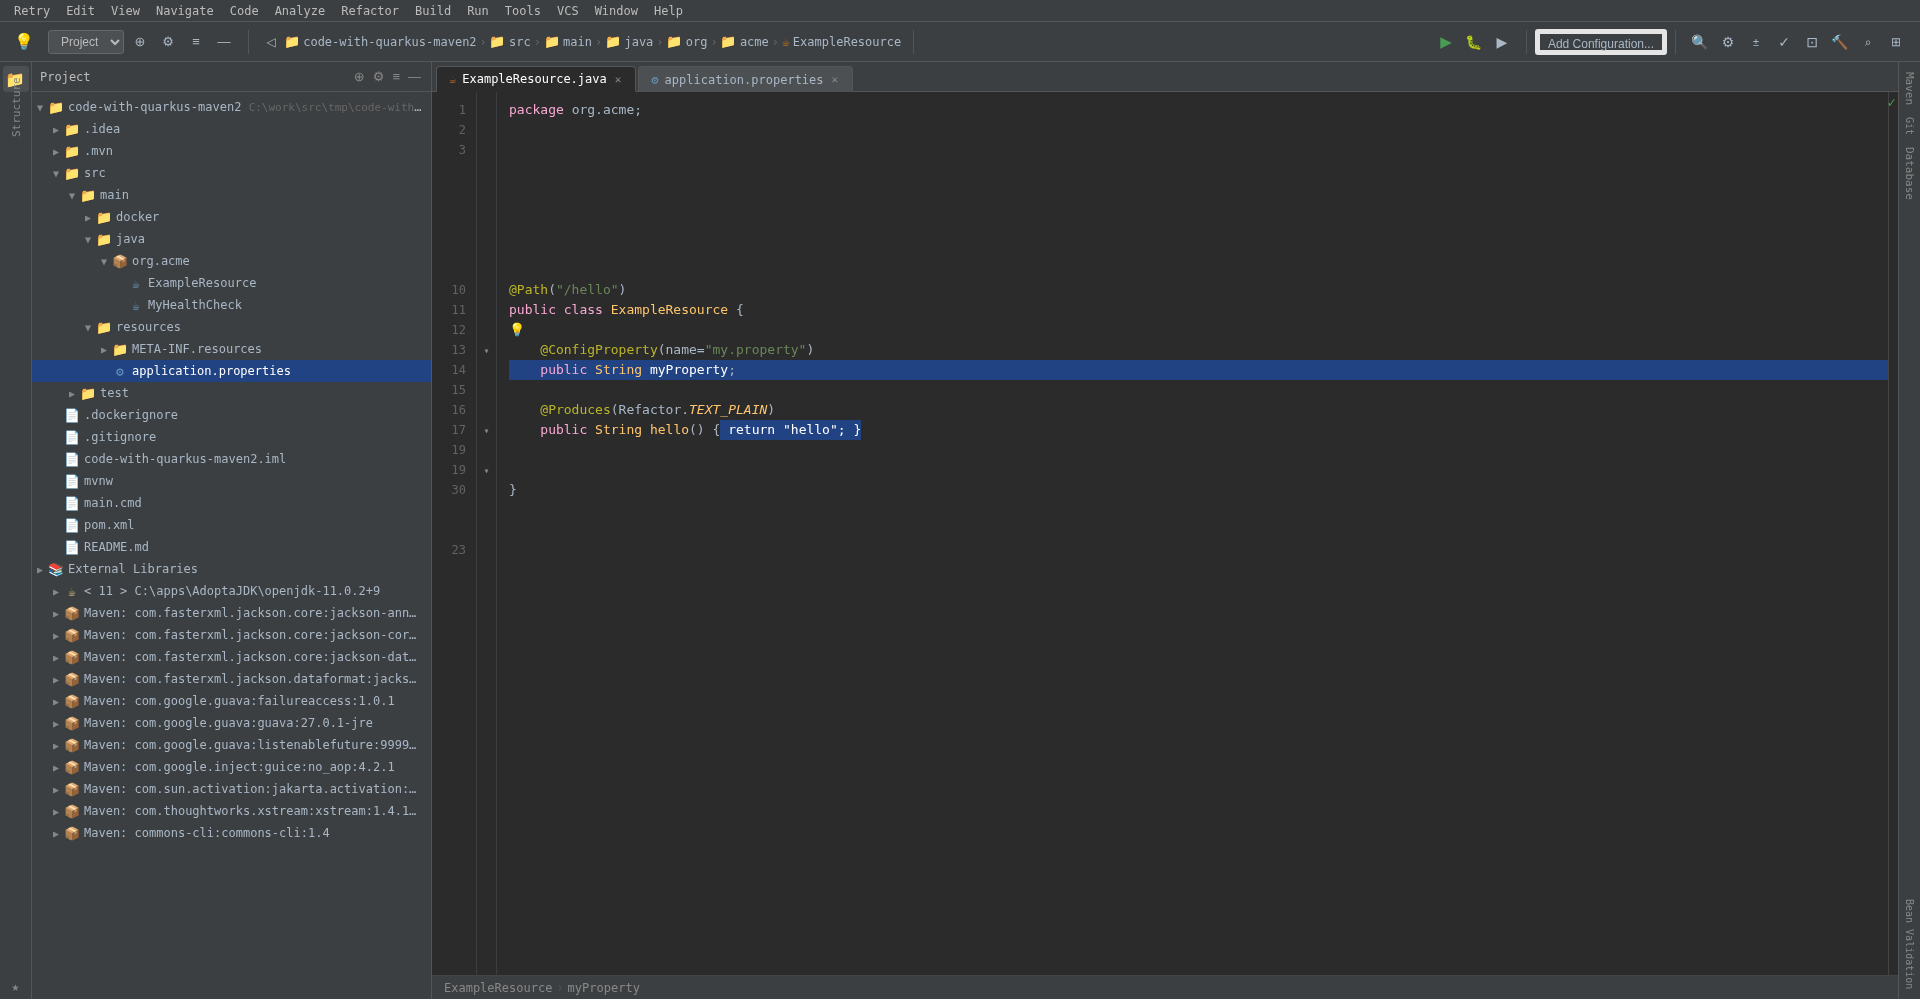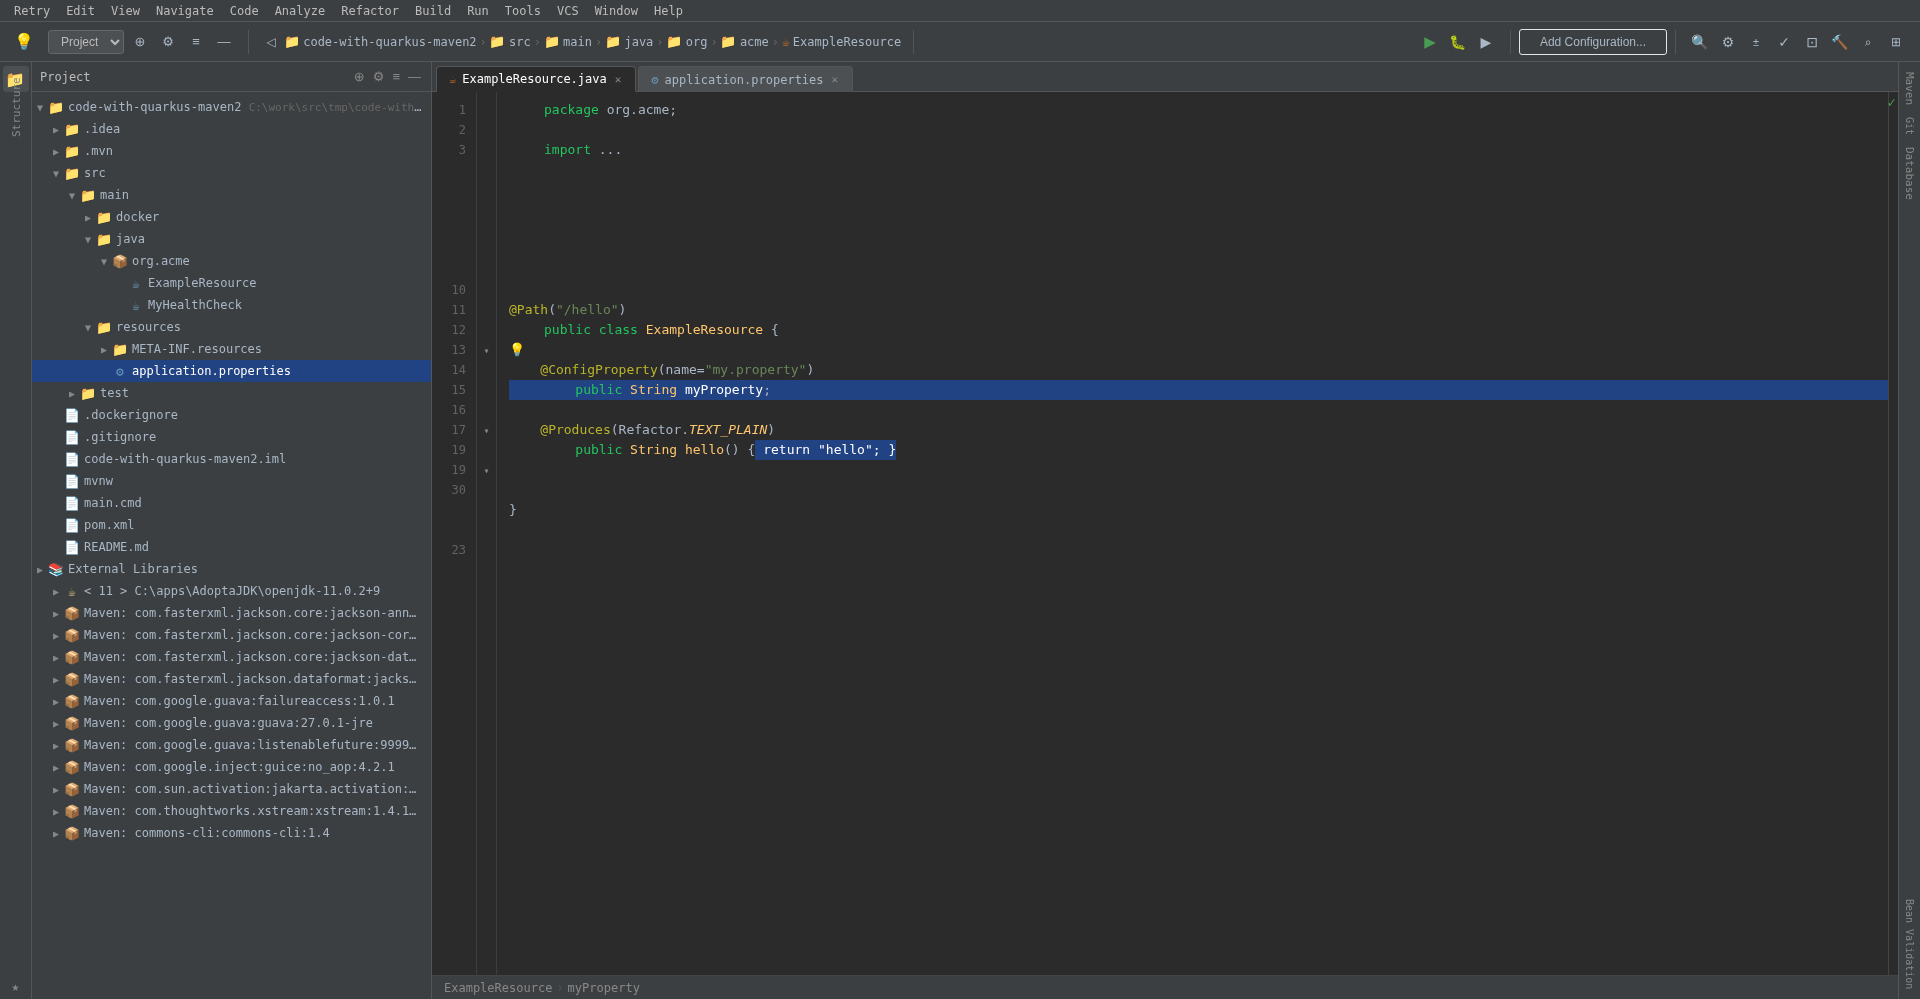--- a/index.html
+++ b/index.html
@@ -70,23 +70,23 @@
       border: 1px solid #666;
       color: #bbbbbb;
       padding: 2px 8px;
       border-radius: 3px;
       font-size: 12px;
       cursor: pointer;
       height: 24px;
     }
     .add-config-btn {
       background: transparent;
-      border: 1px solid #e5e5e5;
+      border: 5px solid #e5e5e5;
       color: #a9b7c6;
-      padding: 3px 20px;
+      padding: 3px 8px;
       border-radius: 3px;
       font-size: 12px;
       cursor: pointer;
       height: 26px;
     }
 
     
     #main {
       display: flex;
       height: calc(999px - 22px - 40px);
@@ -283,21 +283,21 @@
     .code-line {
       display: flex;
       align-items: center;
       height: 20px;
       white-space: pre;
       position: relative;
     }
     .code-line.selected-highlight { background: #214283; }
 
     
-    .kw { color: #22c55e; margin-left: 35px; }
+    .kw { color: #f9a8d4; }
     .ann { color: #bbb529; }       
     .str { color: #6a8759; }       
     .cls { color: #ffc66d; }       
     .fn { color: #ffc66d; }
     .pkg { color: #a9b7c6; }
     .ret-highlight { background: #214283; color: #ffffff; }
     .italic { font-style: italic; }
 
     
     #editor-breadcrumb {
@@ -758,23 +758,20 @@
       </div>
 
       <div id="code-content">
 
         <div class="code-line">
           <span class="kw">package</span><span> </span><span class="pkg">org.acme</span><span>;</span>
         </div>
 
         <div class="code-line">&nbsp;</div>
 
-        <div class="code-line">
-          <span class="kw">import</span><span> </span><span>...</span>
-        </div>
 
         <div class="code-line">&nbsp;</div>
         <div class="code-line">&nbsp;</div>
         <div class="code-line">&nbsp;</div>
         <div class="code-line">&nbsp;</div>
         <div class="code-line">&nbsp;</div>
         <div class="code-line">&nbsp;</div>
 
         <div class="code-line">&nbsp;</div>
 

